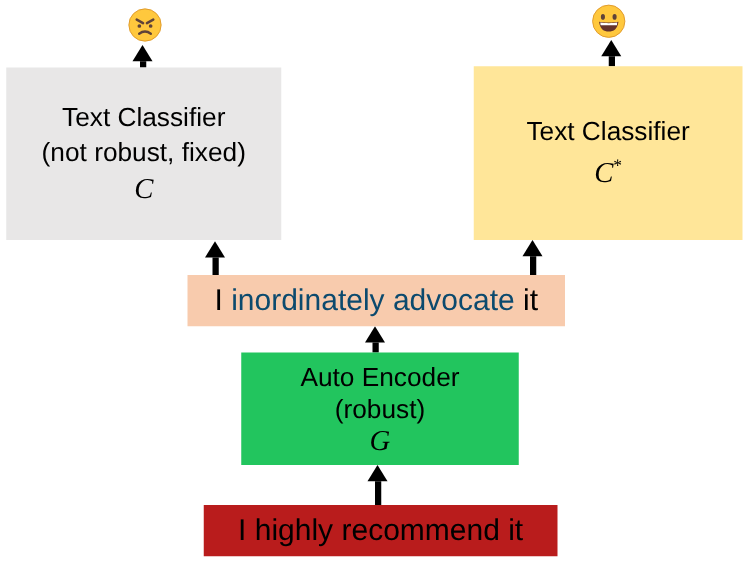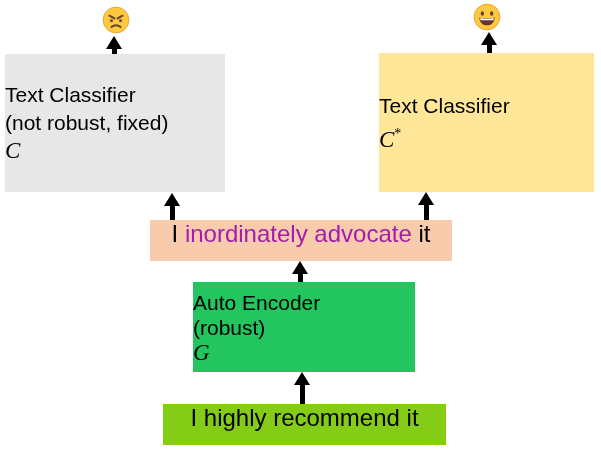--- a/index.html
+++ b/index.html
@@ -8,21 +8,21 @@
     width:601px;height:459px;
     background:#ffffff;
     font-family:"Liberation Sans","DejaVu Sans",sans-serif;
     color:#000;
     overflow:hidden;
   }
   .node{
     position:absolute;
     display:flex;
     flex-direction:column;
-    align-items:flex-start;
+    align-items:center;
     justify-content:center;
     text-align:center;
   }
   .node-classifier{font-size:21px;line-height:28px;}
   .node-encoder{font-size:21px;line-height:25px;}
   .node-sentence{font-size:24px;line-height:28px;flex-direction:row;white-space:pre;}
   .symbol{
     font-family:"Liberation Serif","DejaVu Serif",serif;
     font-style:italic;
     font-size:23px;
@@ -107,28 +107,28 @@
   </div>
 
   <div class="node node-classifier" style="left: 379px; top: 53px; width: 215px; height: 139px; background: rgb(255, 230, 153);">
     <div>Text Classifier</div>
     <div class="symbol"><span>C</span><sup>*</sup></div>
   </div>
 
   <div class="node node-sentence" style="left: 150px; top: 220px; width: 302px; height: 41px; background: rgb(248, 203, 173);">
     <span>I</span>
     <span> </span>
-    <span style="color: #a21caf;">inordinately advocate</span>
+    <span style="color: #0c4a6e;">inordinately advocate</span>
     <span> </span>
     <span>it</span>
   </div>
 
   <div class="node node-encoder" style="left: 193px; top: 282px; width: 222px; height: 90px; background: #22c55e;">
     <div>Auto Encoder</div>
     <div>(robust)</div>
     <div class="symbol"><span>G</span></div>
   </div>
 
-  <div class="node node-sentence" style="left: 163px; top: 404px; width: 283px; height: 41px; background: #84cc16;">
+  <div class="node node-sentence" style="left: 163px; top: 404px; width: 283px; height: 41px; background: #b91c1c;">
     <span>I highly recommend it</span>
   </div>
 
 </div>
 
 </body></html>

